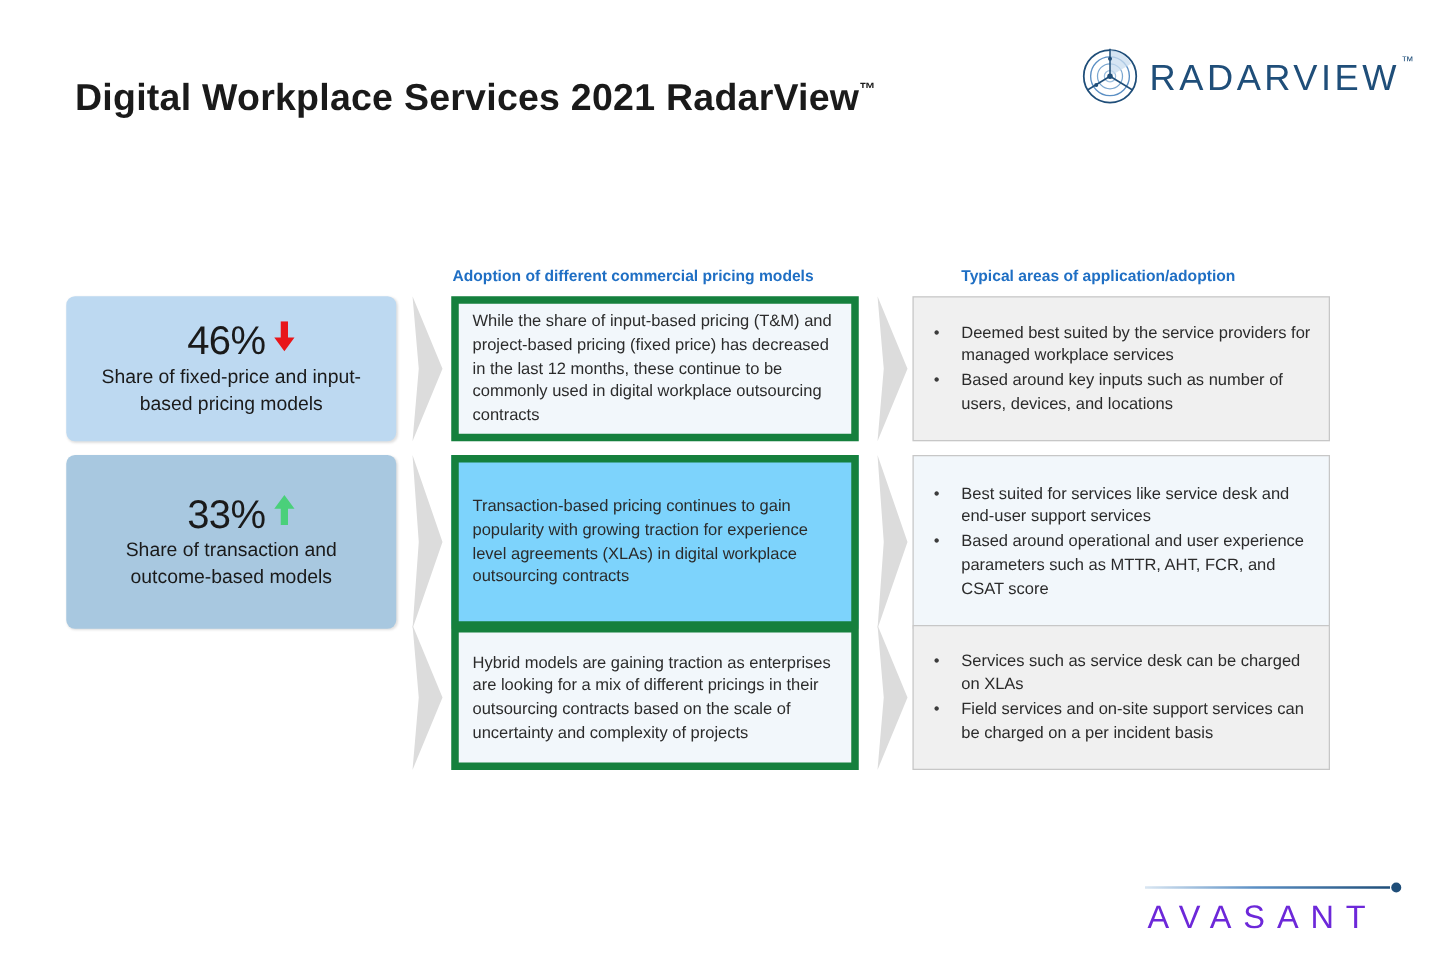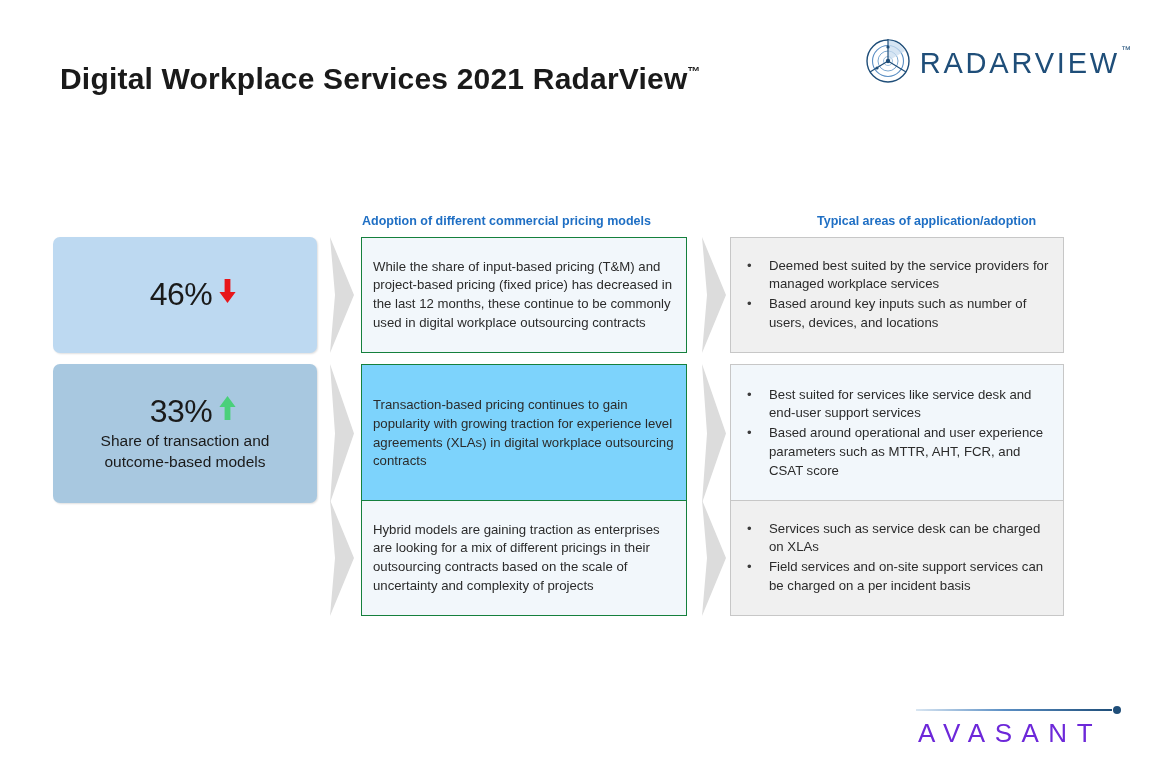--- a/index.html
+++ b/index.html
@@ -59,21 +59,21 @@
 
   
   .col-header {
     position: absolute;
     font-size: 12.5px;
     font-weight: bold;
     color: #1f6fc4;
     white-space: nowrap;
   }
   #hdr-middle { left: 362px; top: 214px; }
-  #hdr-right  { left: 769px; top: 214px; margin-left: 48px; }
+  #hdr-right  { left: 769px; top: 214px; }
 
   
   .row {
     position: absolute;
     left: 0;
     width: 1152px;
   }
   #row-0 { top: 237px; height: 116px; }
   #row-1 { top: 364px; height: 139px; }
   #row-2 { top: 500px; height: 116px; }
@@ -126,21 +126,21 @@
   .chevron svg { display: block; width: 100%; height: 100%; }
   .chev-1 { left: 324px; }
   .chev-2 { left: 696px; }
 
   
   .text-box {
     position: absolute;
     left: 361px;
     width: 326px;
     height: 100%;
-    border: 1px solid #15803d;
+    border: 6px solid #15803d;
     box-sizing: border-box;
     display: flex;
     align-items: center;
     padding: 8px 11px;
   }
   .text-box p {
     margin: 0;
     font-size: 13.2px;
     line-height: 1.42;
     color: #2b2b2b;
@@ -247,20 +247,21 @@
 <div class="row" id="row-0">
   <div class="metric-card" style="background: rgb(189, 217, 241);">
     <div class="metric-top">
       <span class="metric-value">46%</span>
       <span class="trend-arrow">
         <svg width="17" height="25" viewBox="0 0 17 25">
           <path d="M5.6 0 H11.4 V13 H16.6 L8.5 24 L0.4 13 H5.6 Z" fill="#e8161a"></path>
         </svg>
       </span>
     </div>
+    <div class="metric-label">Share of fixed-price and input-based pricing models</div>
   </div>
 
   <div class="chevron chev-1">
     <svg viewBox="0 0 36 116" preserveAspectRatio="none">
       <path d="M6 0 L30 58 L6 116 L11 58 Z" fill="#dcdcdc"></path>
     </svg>
   </div>
 
   <div class="text-box" style="background:#f2f7fb">
     <p>While the share of input-based pricing (T&amp;M) and project-based pricing (fixed price) has decreased in the last 12 months, these continue to be commonly used in digital workplace outsourcing contracts</p>

